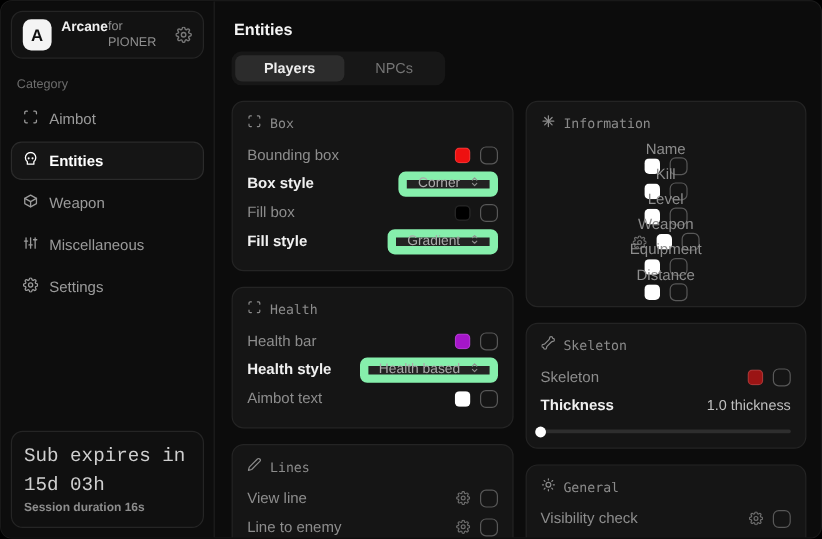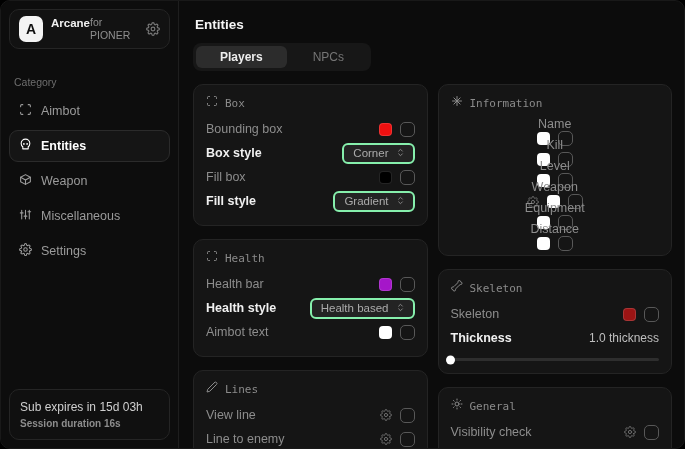--- a/index.html
+++ b/index.html
@@ -27,36 +27,36 @@
   }
   .logo {
     width: 26px; height: 26px; border-radius: 7px; background: #f4f4f4;
     color: #101010; font-weight: 700; font-size: 14px;
     display: flex; align-items: center; justify-content: center;
   }
   .brand-text { display: flex; flex-direction: row; line-height: 1.25; }
   .brand-name { font-size: 11.5px; font-weight: 700; color: #f0f0f0; }
   .brand-sub { font-size: 10.5px; color: #8f8f8f; }
   .brand-gear { margin-left: auto; color: #787878; display: flex; }
-  .category { margin: 27px 5px 7px; font-size: 10.5px; color: #6e6e6e; }
+  .category { margin: 15px 5px 7px; font-size: 10.5px; color: #6e6e6e; }
   .nav { display: flex; flex-direction: column; gap: 3px; }
   .nav-item {
     display: flex; align-items: center; gap: 9px;
     padding: 7px 9px; border-radius: 9px; border: 1px solid transparent;
     color: #9b9b9b; font-size: 12.5px; cursor: pointer;
   }
   .nav-item.active {
     color: #ffffff; font-weight: 600;
     background: #151515; border-color: #2b2b2b;
   }
   .sub-card {
     margin-top: auto; background: #101010; border: 1px solid #252525;
     border-radius: 10px; padding: 8px 10px; line-height: 1.5;
   }
-  .sub-line1 { font-family: Liberation Sans, sans-serif; font-size: 12px; color: #cfcfcf; }
+  .sub-line1 { font-family: Liberation Mono, monospace; font-size: 16px; color: #cfcfcf; }
   .sub-line2 { font-size: 10px; font-weight: 600; color: #8d8d8d; }
   
   .main { flex: 1; padding: 13px 12px 12px 14px; display: flex; flex-direction: column; overflow: hidden; }
   .page-title { font-size: 13.5px; font-weight: 700; color: #f5f5f5; margin: 3px 0 11px 2px; }
   .tabs {
     display: inline-flex; align-self: flex-start; gap: 2px;
     background: #171717; border-radius: 8px; padding: 3px; margin-bottom: 13px;
   }
   .tab { padding: 4px 24px; border-radius: 6px; font-size: 12px; color: #757575; cursor: pointer; }
   .tab.active { background: #2c2c2c; color: #ededed; font-weight: 600; }
@@ -79,21 +79,21 @@
     display: inline-block; width: 13px; height: 13px; border-radius: 4px;
     border: 1px solid rgba(255,255,255,0.14); cursor: pointer;
   }
   .checkbox {
     display: inline-block; width: 15px; height: 15px; border-radius: 5px;
     border: 1.5px solid #585858; background: transparent; cursor: pointer;
   }
   .gear-mini { color: #6d6d6d; display: flex; cursor: pointer; }
   .dd {
     display: inline-flex; align-items: center; gap: 6px;
-    background: #232323; border: 2px solid #86efac; border-radius: 6px;
+    background: #232323; border: 7px solid #86efac; border-radius: 6px;
     padding: 2px 7px 2px 9px; height: 21px;
     color: #ababab; font-size: 11.5px; font-family: inherit; cursor: pointer; justify-content: flex-end;
   }
   .dd svg { color: #8e8e8e; }
   .val { font-size: 12px; color: #bfbfbf; }
   .slider {
     height: 3px; background: #2e2e2e; border-radius: 2px;
     margin-top: 8px; position: relative; cursor: pointer;
   }
   .slider-fill { height: 100%; background: #f2f2f2; border-radius: 2px; position: relative; }

